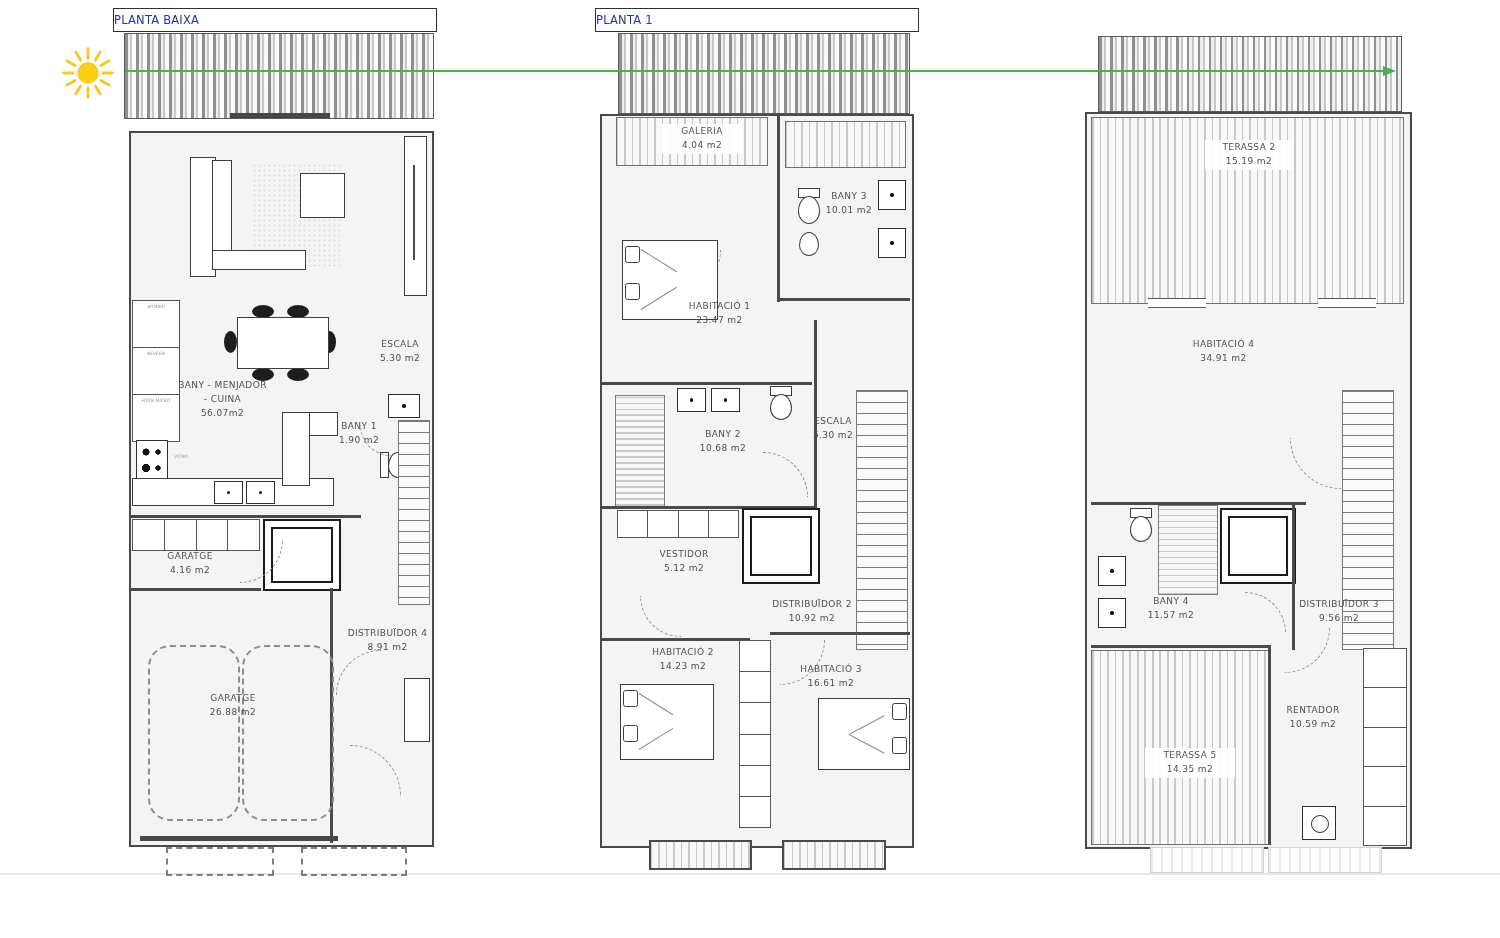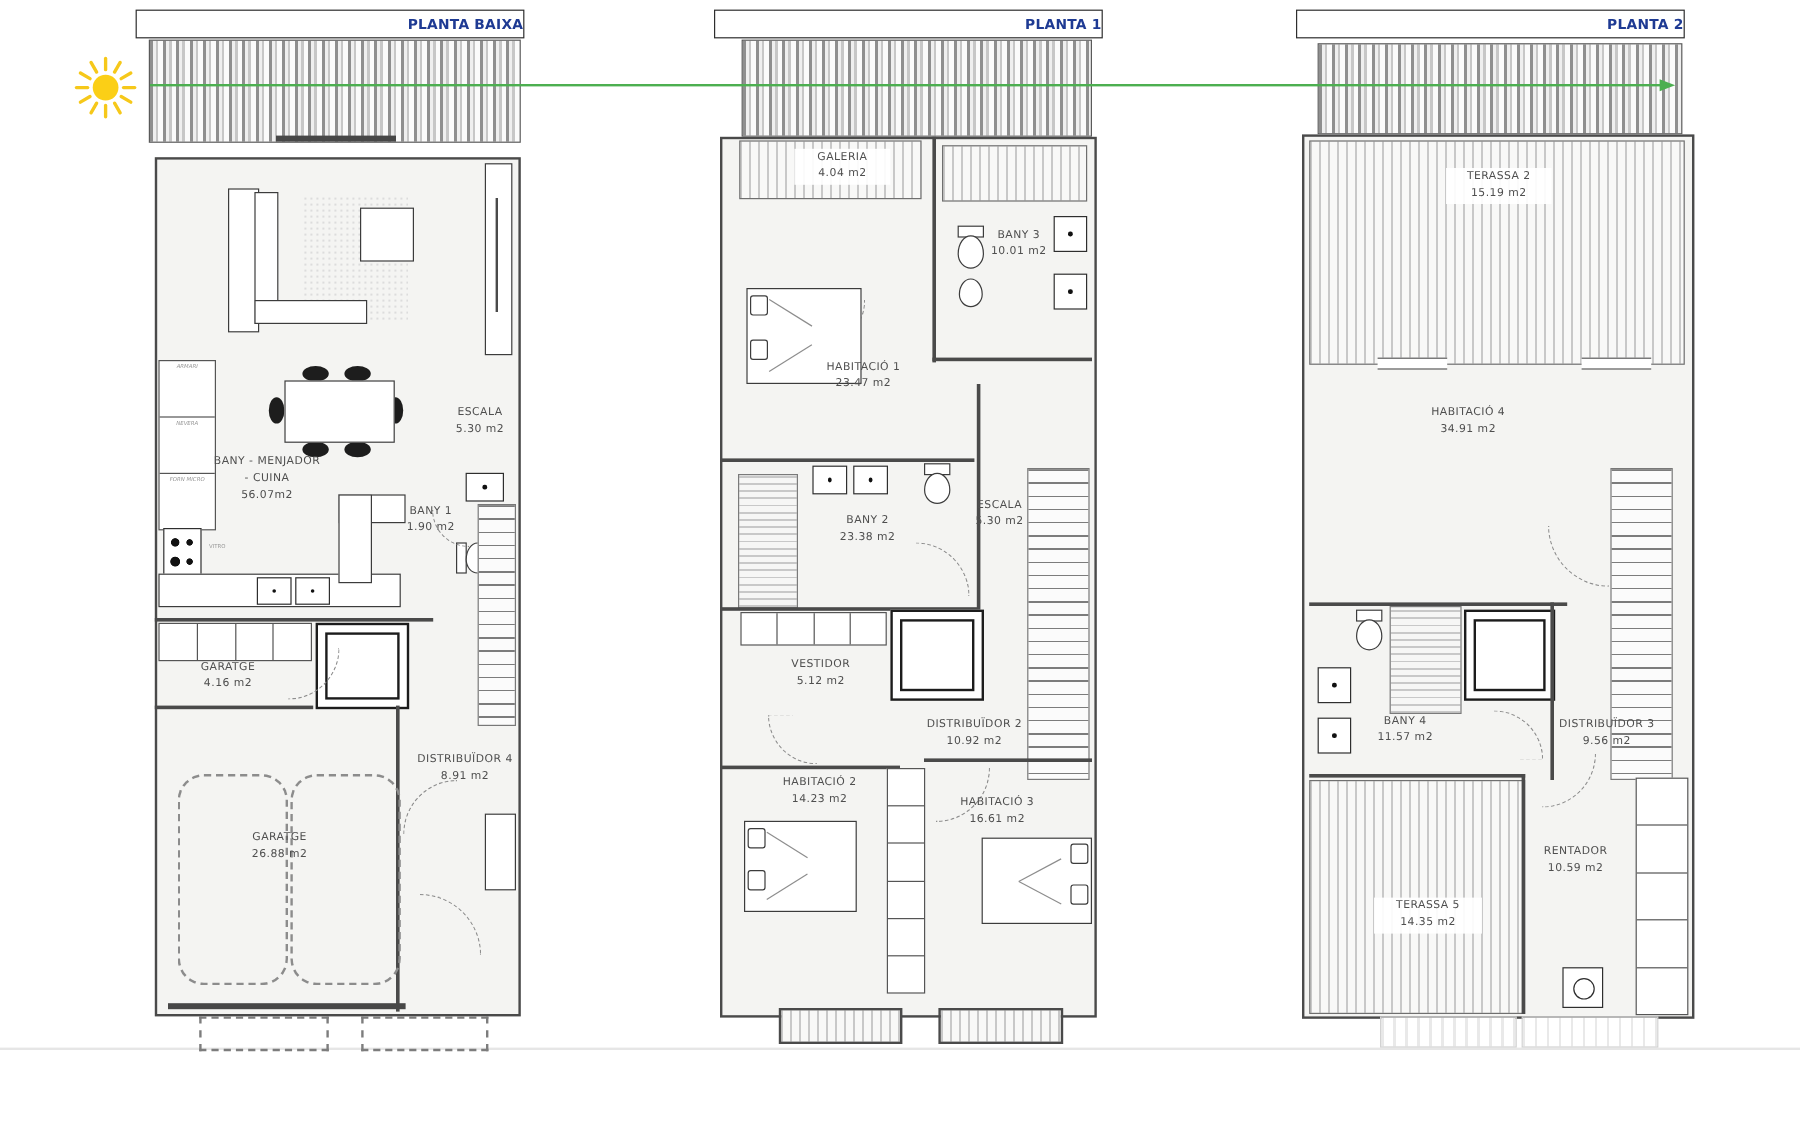--- a/index.html
+++ b/index.html
@@ -2,21 +2,21 @@
 <html><head>
 <meta charset="utf-8">
 <style>
   html,body{margin:0;padding:0;background:#fff;}
   .canvas{position:relative;width:1500px;height:938px;background:#ffffff;overflow:hidden;
           font-family:"DejaVu Sans","Liberation Sans",sans-serif;}
   .abs{position:absolute;}
 
   
   .titlebox{position:absolute;height:22px;border:1.6px solid #2e2e2e;background:#fff;
-            color:#1e3a93;font-weight:bold;font-size:11.5px;text-align:right;
+            color:#1e3a93;font-weight:normal;font-size:11.5px;text-align:left;
             line-height:22px;letter-spacing:.2px;}
 
   
   .bldg{position:absolute;background:#f4f4f2;border:2.5px solid #4a4a4a;}
   .wall-h{position:absolute;background:#4a4a4a;height:2.5px;}
   .wall-v{position:absolute;background:#4a4a4a;width:2.5px;}
 
   
   .hatch-pergola{position:absolute;border:1.5px solid #5a5a5a;
     background:repeating-linear-gradient(90deg,#8f8f8f 0 2.5px,#efefef 2.5px 5px,#c7c7c7 5px 7px,#fbfbfb 7px 11px);}
@@ -293,21 +293,21 @@
   <div class="rlabel" style="left:815px;top:190px;width:68px;">
     <span>BANY 3</span>
     <span>10.01 m2</span>
   </div>
   <div class="rlabel" style="left:672px;top:300px;width:95px;">
     <span>HABITACIÓ 1</span>
     <span>23.47 m2</span>
   </div>
   <div class="rlabel" style="left:688px;top:428px;width:70px;">
     <span>BANY 2</span>
-    <span>23.38 m2</span>
+    <span>10.68 m2</span>
   </div>
   <div class="rlabel" style="left:800px;top:415px;width:66px;">
     <span>ESCALA</span>
     <span>5.30 m2</span>
   </div>
   <div class="rlabel" style="left:648px;top:548px;width:72px;">
     <span>VESTIDOR</span>
     <span>5.12 m2</span>
   </div>
   <div class="rlabel" style="left:762px;top:598px;width:100px;">
@@ -316,21 +316,20 @@
   </div>
   <div class="rlabel" style="left:638px;top:646px;width:90px;">
     <span>HABITACIÓ 2</span>
     <span>14.23 m2</span>
   </div>
   <div class="rlabel" style="left:785px;top:663px;width:92px;">
     <span>HABITACIÓ 3</span>
     <span>16.61 m2</span>
   </div>
 
-  <div class="titlebox" style="left:1080px;top:8px;width:322px;">PLANTA 2</div>
   <div class="hatch-pergola" style="left:1098px;top:36px;width:302px;height:74px;"></div>
 
   <div class="bldg" style="left:1085px;top:112px;width:323px;height:733px;"></div>
 
   <div class="hatch-terrace" style="left:1091px;top:117px;width:311px;height:185px;"></div>
   <div class="win" style="left:1148px;top:298px;width:58px;height:8px;"></div>
   <div class="win" style="left:1318px;top:298px;width:58px;height:8px;"></div>
 
   <div class="arc arc-bl" style="left:1290px;top:438px;width:50px;height:50px;"></div>
   <div class="wall-h" style="left:1091px;top:502px;width:215px;"></div>

